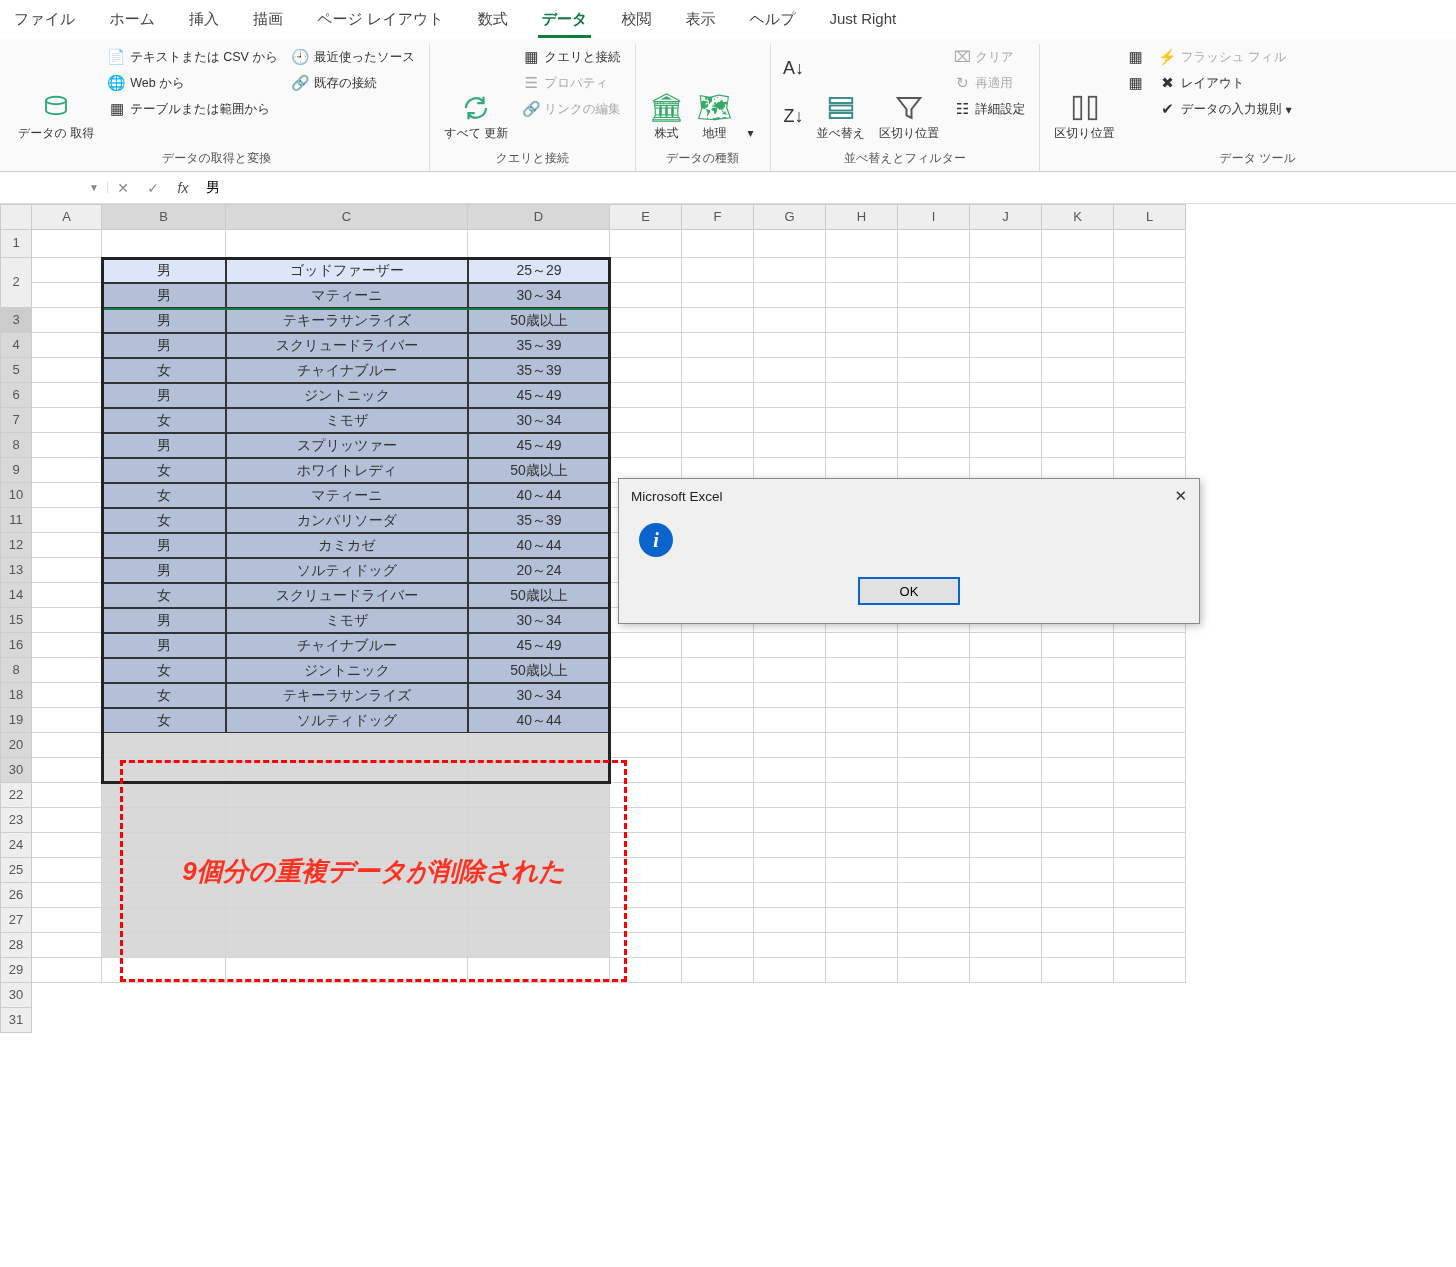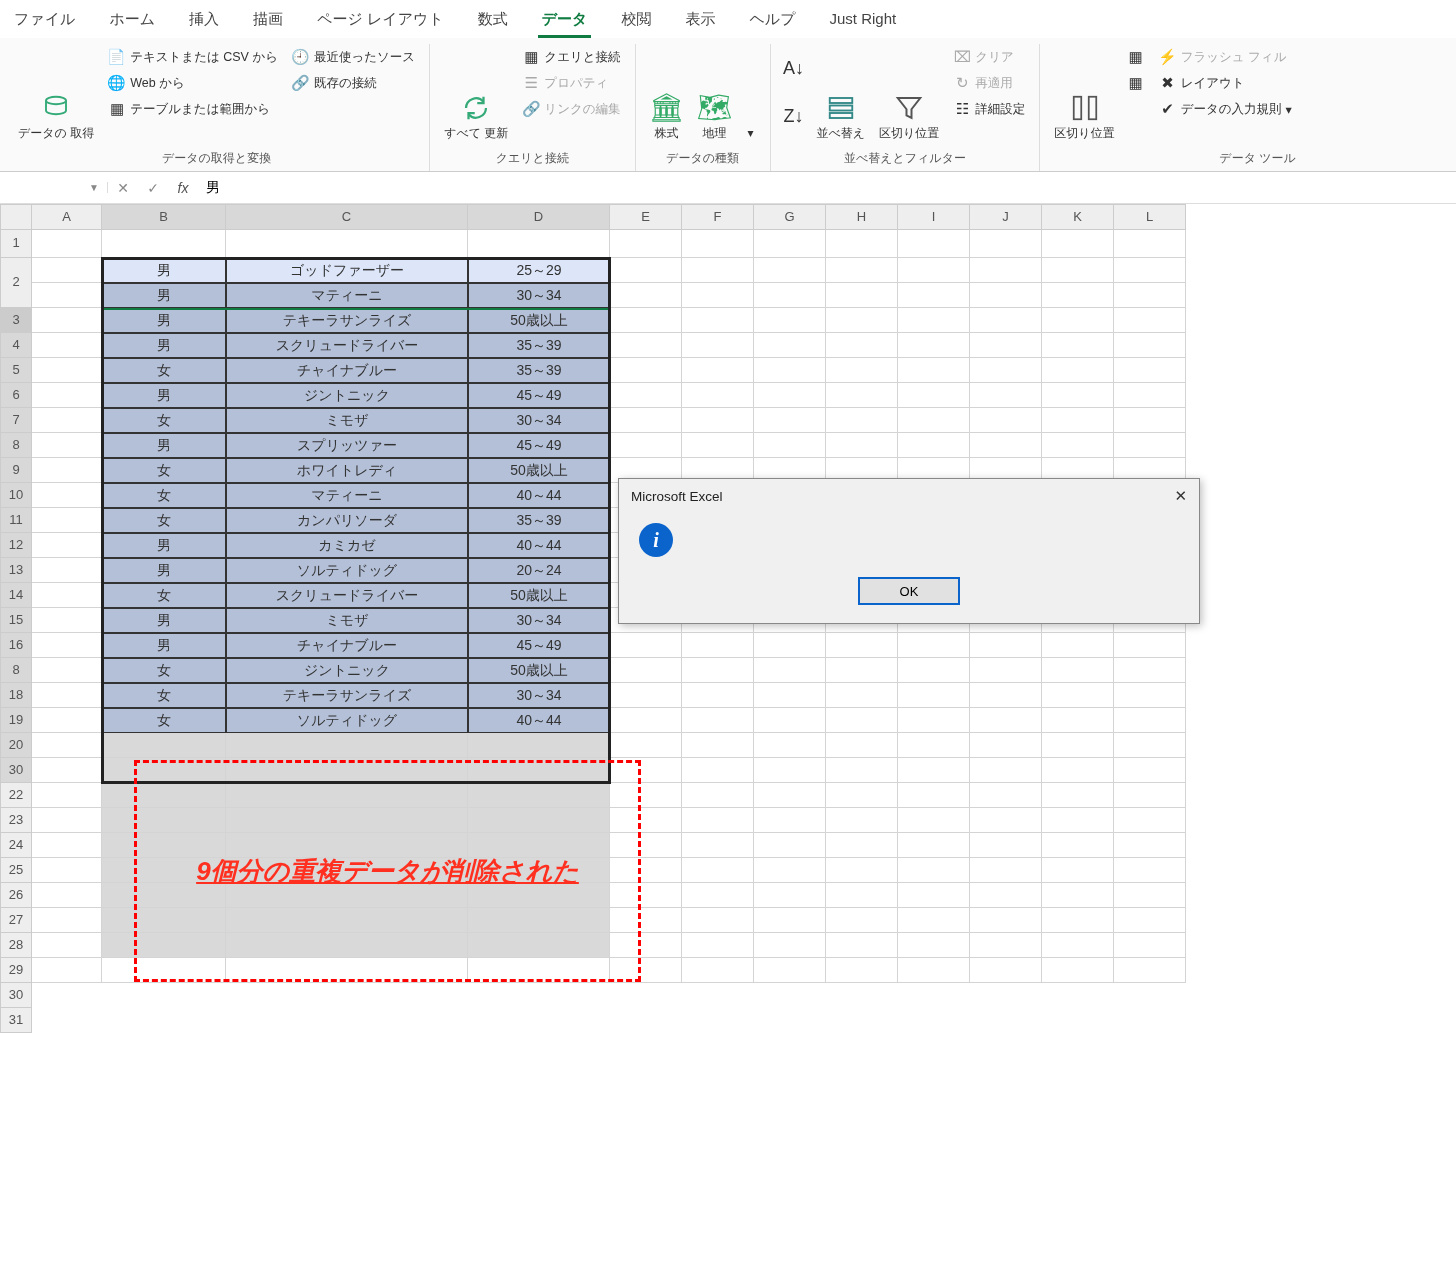--- a/index.html
+++ b/index.html
@@ -733,21 +733,21 @@
         <div class="cell cG" style="width: 72px; height: 25px;"></div>
         <div class="cell cH" style="width: 72px; height: 25px;"></div>
         <div class="cell cI" style="width: 72px; height: 25px;"></div>
         <div class="cell cJ" style="width: 72px; height: 25px;"></div>
         <div class="cell cK" style="width: 72px; height: 25px;"></div>
         <div class="cell cL" style="width: 72px; height: 25px;"></div>
       </div>
       <div style="position: absolute; left: 70px; top: 78px; width: 508px; height: 475px; border: 2px solid rgb(16, 124, 65); pointer-events: none;"></div>
       <div style="position: absolute; left: 69px; top: 27px; width: 510px; height: 527px; border: 3px solid rgb(34, 34, 34); pointer-events: none;"></div>
     </div>
-  <div class="annot" style="left:134px; top:556px; width:507px; height:222px;text-decoration:underline;">
+  <div class="annot" style="left:120px; top:556px; width:507px; height:222px;">
     <span>9個分の重複データが削除された</span>
   </div>
 </div>
 
 <div class="dialog" style="left:618px; top:478px; width:582px;">
   <div class="dialog-title">
     <span>Microsoft Excel</span>
     <span class="dialog-close"><span>✕</span></span>
   </div>
   <div class="dialog-body">

